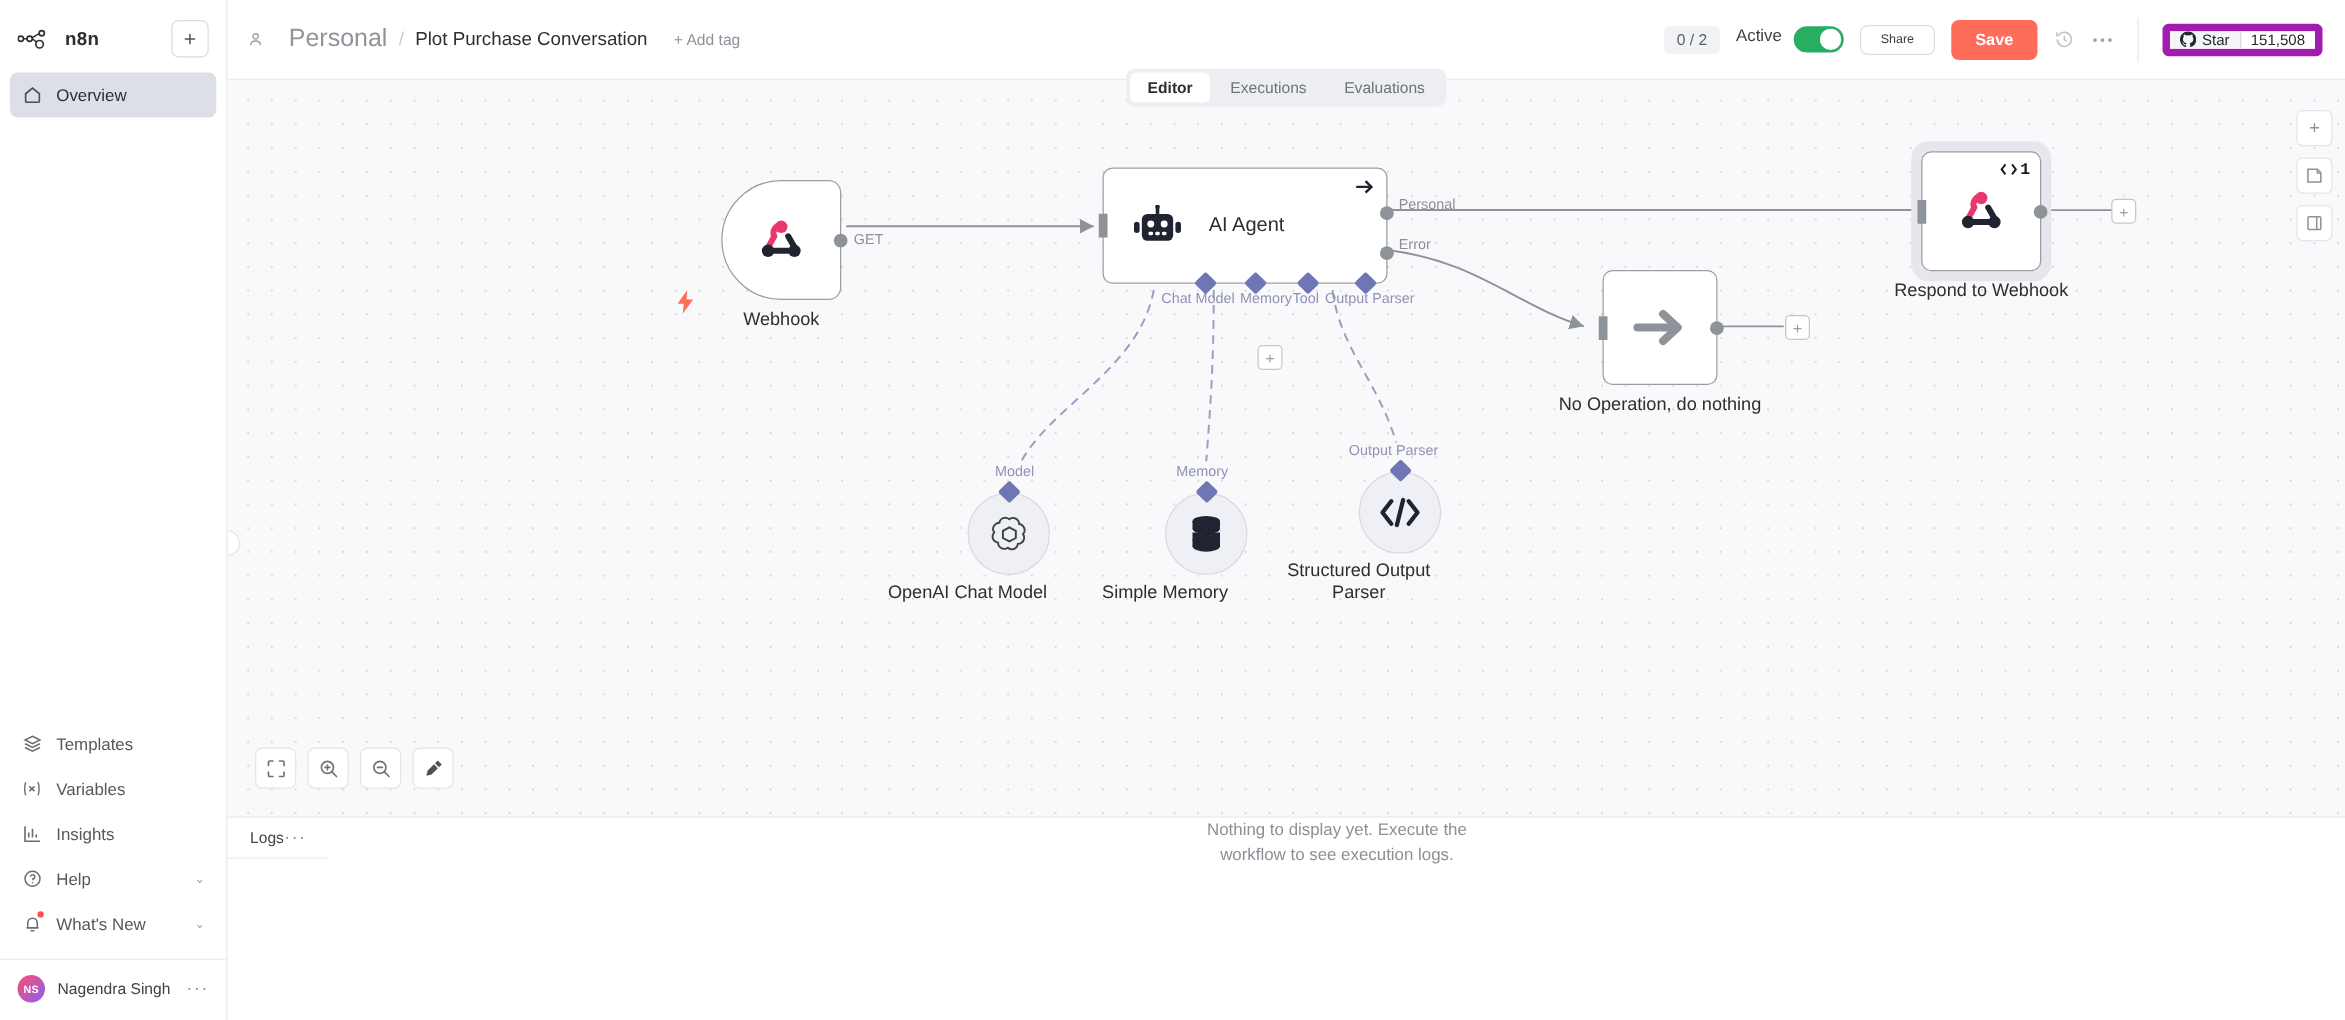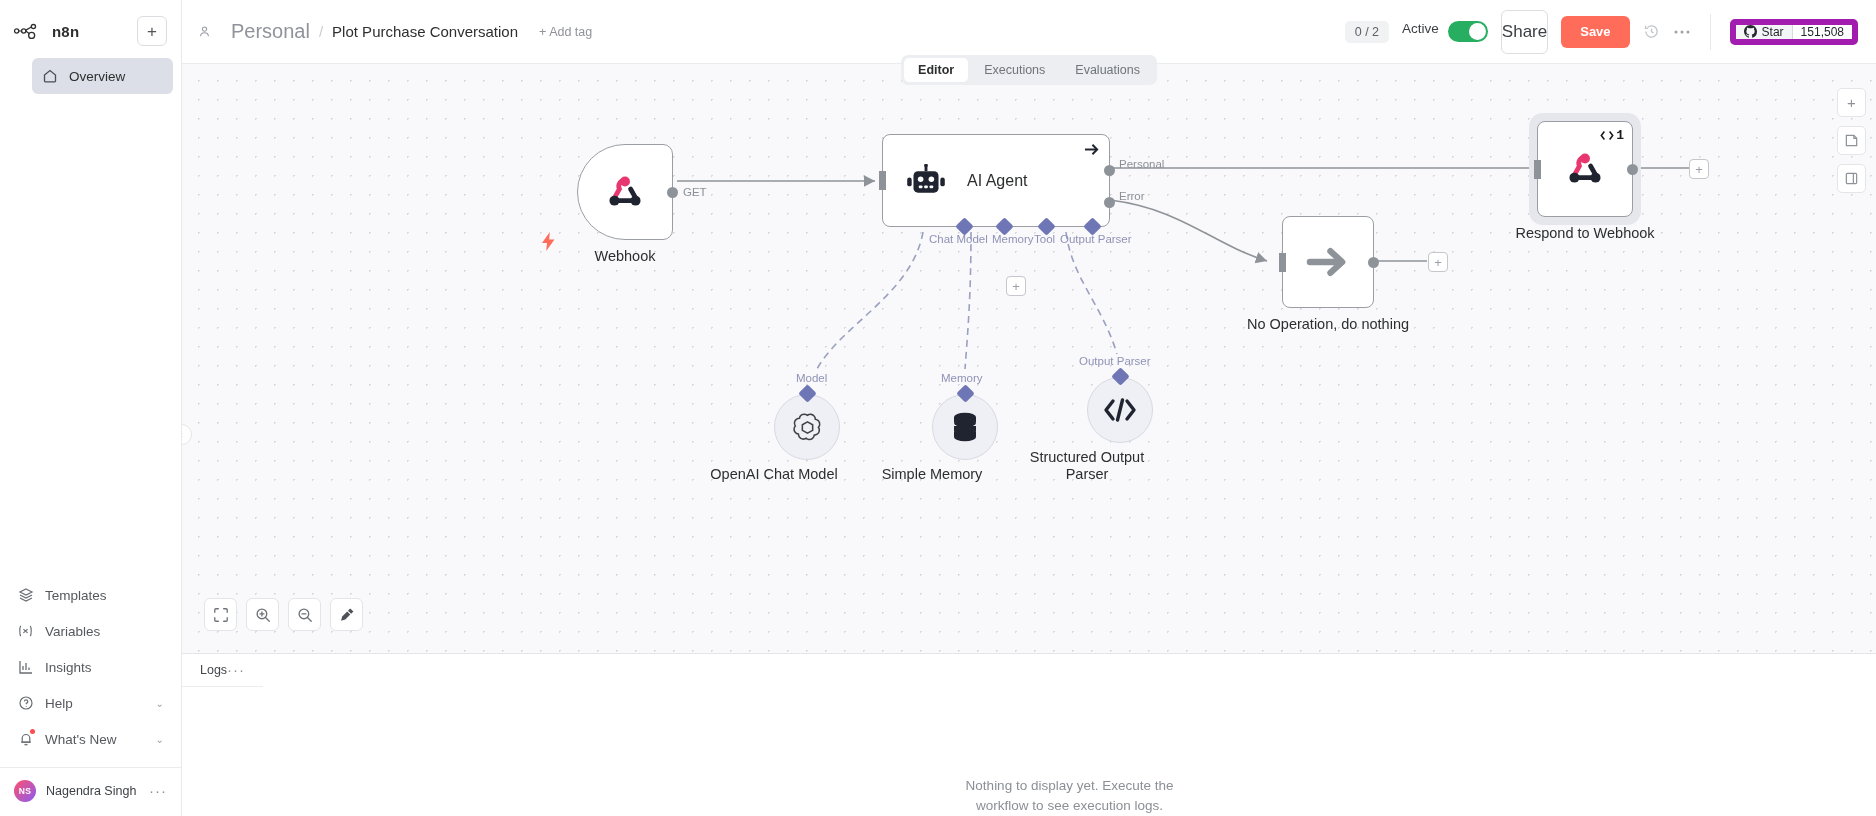--- a/index.html
+++ b/index.html
@@ -20,21 +20,21 @@
   }
   .sb-top { padding: 16px 14px 8px 14px; display: flex; align-items: center; justify-content: space-between; }
   .brand { display: flex; align-items: center; gap: 8px; }
   .brand-logo { width: 30px; height: 18px; display: block; }
   .brand-name { font-size: 15px; font-weight: 700; color: #2d2e2e; letter-spacing: .2px; }
   .plus-btn {
     width: 30px; height: 30px; border: 1px solid #dbdde0; border-radius: 6px;
     display: flex; align-items: center; justify-content: center;
     color: #555; font-size: 17px; line-height: 1; background: #fff; cursor: pointer;
   }
-  .sb-nav { padding: 4px 8px 0 8px; margin-left: 24px; }
+  .sb-nav { padding: 4px 8px 0 8px; }
   .sb-item {
     display: flex; align-items: center; gap: 11px;
     height: 36px; padding: 0 9px; border-radius: 6px;
     font-size: 13.5px; color: #55585c; cursor: pointer; position: relative;
   }
   .sb-item.active { background: #dcdfe7; color: #2d2e2e; }
   .sb-item .ico { width: 17px; height: 17px; display: flex; align-items: center; justify-content: center; flex: 0 0 17px; color: #6a6d72; }
   .sb-item .lbl { flex: 1; white-space: nowrap; }
   .sb-item .chev { color: #9aa0a6; font-size: 10px; }
   .sb-spacer { flex: 1; }
@@ -76,22 +76,22 @@
   .active-lbl { font-size: 13.5px; color: #3c3f43; }
   .toggle {
     width: 40px; height: 21px; border-radius: 11px; background: #27ae60;
     position: relative; cursor: pointer;
   }
   .toggle .knob {
     position: absolute; right: 2px; top: 2px; width: 17px; height: 17px;
     border-radius: 50%; background: #fff;
   }
   .btn-outline {
-    height: 44px; padding: 0 0; border: 1px solid #dcdee1; border-radius: 6px;
-    background: #fff; font-size: 17px; color: #3c3f43; cursor: pointer;
+    height: 24px; padding: 0 16px; border: 1px solid #dcdee1; border-radius: 6px;
+    background: #fff; font-size: 10px; color: #3c3f43; cursor: pointer;
     display: flex; align-items: center; font-family: inherit;
   }
   .btn-save {
     height: 32px; padding: 0 19px; border: none; border-radius: 6px;
     background: #ff6d5a; color: #fff; font-size: 13px; font-weight: 600; cursor: pointer;
     display: flex; align-items: center; font-family: inherit;
   }
   .icon-btn { color: #b9bdc2; cursor: pointer; display: flex; align-items: center; }
   .hdr-divider { width: 1px; height: 36px; background: #e8e9eb; margin: 0 6px; }
   .gh {
@@ -198,21 +198,21 @@
     font-family: inherit;
   }
 
   
   .logs-panel { flex: 0 0 163px; background: #fff; border-top: 1px solid #e5e6e9; display: flex; flex-direction: row; }
   .logs-head {
     height: 33px; flex: 0 0 33px; display: flex; align-items: center;
     padding: 0 18px; border-bottom: 1px solid #eceded;
   }
   .logs-title { font-size: 12.5px; color: #42464b; }
-  .logs-body { flex: 1; display: flex; align-items: flex-end; justify-content: center; }
+  .logs-body { flex: 1; display: flex; align-items: flex-start; justify-content: center; }
   .logs-empty { font-size: 13.5px; color: #8b9096; text-align: center; line-height: 1.5; max-width: 260px; }
 </style>
 </head>
 <body>
 
 <div id="app">
 
   <aside class="sidebar">
     <div class="sb-top">
       <div class="brand">

